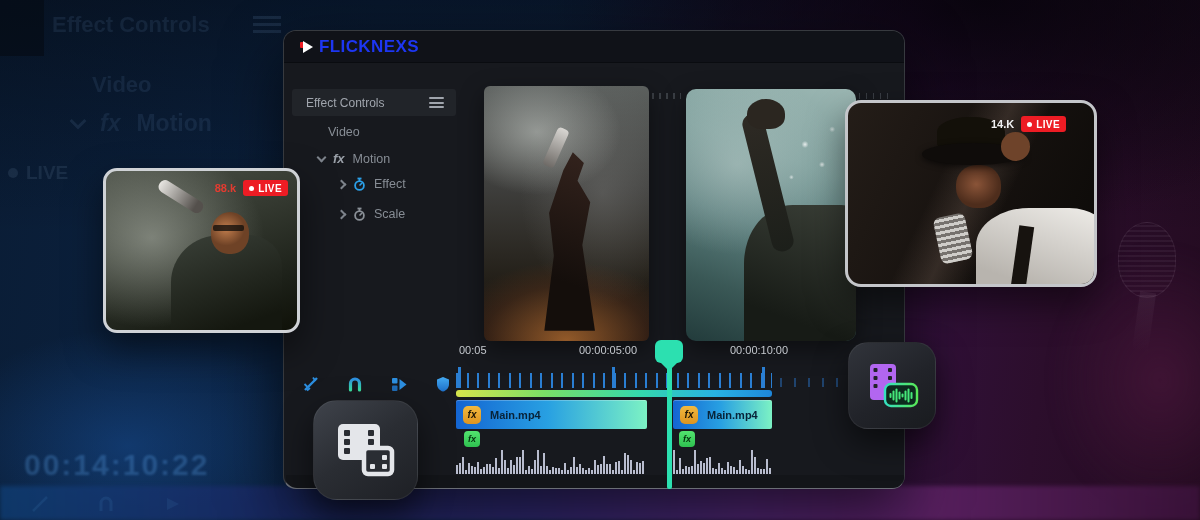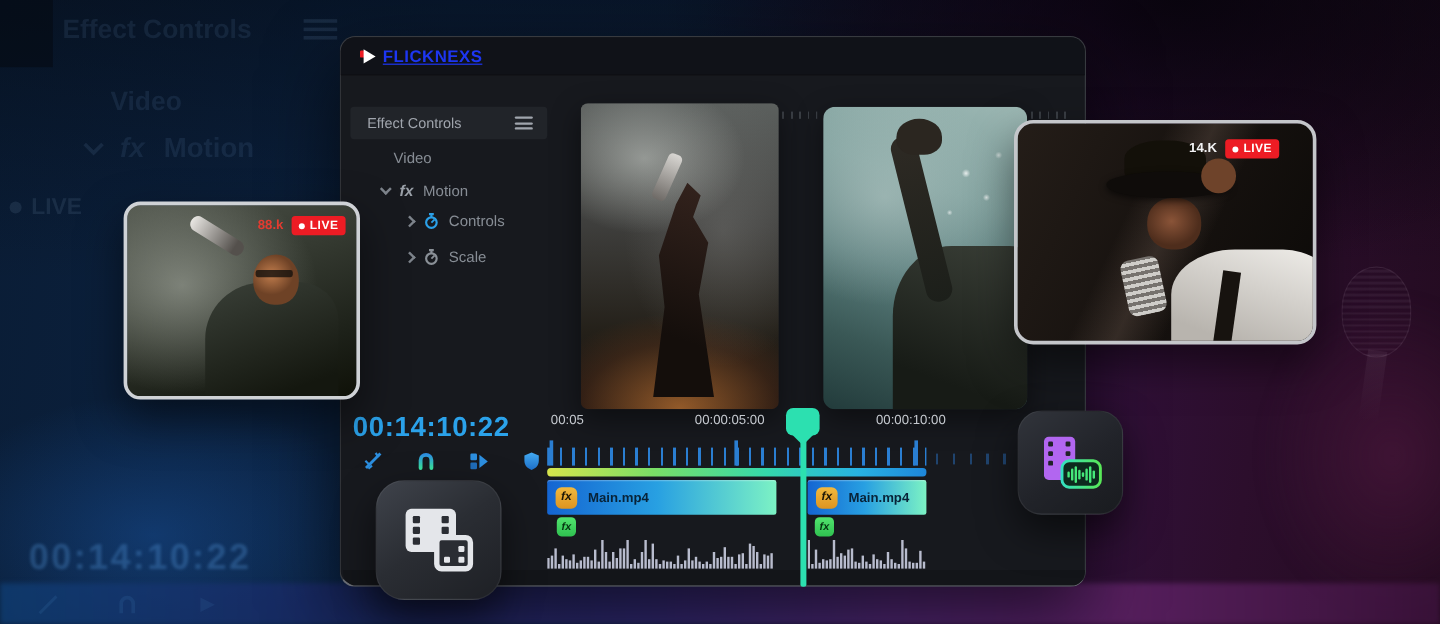--- a/index.html
+++ b/index.html
@@ -37,21 +37,21 @@
   .ghost-mic-stem{position:absolute;left:1136px;top:292px;width:16px;height:60px;transform:rotate(8deg);
     background:linear-gradient(180deg,rgba(190,170,190,.08),transparent);}
 
   
   .editor{position:absolute;left:283px;top:30px;width:622px;height:459px;background:#17191e;
     border-radius:13px;border:1px solid rgba(140,145,155,.28);border-bottom:2px solid rgba(175,180,190,.55);
     box-shadow:0 24px 60px rgba(0,0,0,.6);z-index:2;}
   .topbar{position:absolute;left:0;top:0;right:0;height:32px;background:#101218;border-radius:12px 12px 0 0;
     display:flex;align-items:center;padding-left:16px;border-bottom:1px solid #0a0c10;}
   .logo{display:flex;align-items:center;gap:4px;}
-  .logo-text{font-size:14px;font-weight:800;letter-spacing:.4px;color:#1d36f2;text-decoration:underline;}
+  .logo-text{font-size:17px;font-weight:800;letter-spacing:.4px;color:#1d36f2;}
 
   .ec-header{position:absolute;left:8px;top:58px;width:164px;height:27px;background:#212429;border-radius:3px;
     display:flex;align-items:center;justify-content:space-between;padding:0 12px 0 14px;}
   .ec-title{font-size:12px;color:#a0a5ad;}
   .burger{width:15px;height:11px;display:flex;flex-direction:column;justify-content:space-between;}
   .burger i{height:2px;background:#a0a5ad;border-radius:1px;}
   .tree-row{position:absolute;display:flex;align-items:center;gap:8px;font-size:12.5px;color:#878d95;}
   .chev{width:7px;height:7px;border-right:2px solid #7d838b;border-bottom:2px solid #7d838b;display:inline-block;}
   .chev-down{transform:rotate(45deg);margin-top:-3px;}
   .chev-right{transform:rotate(-45deg);}
@@ -240,21 +240,21 @@
       <span>Motion</span>
     </div>
     <div class="tree-row" style="left:54px;top:146px;">
       <span class="chev chev-right"></span>
       <svg width="13" height="14" viewBox="0 0 13 14">
         <line x1="4.5" y1="1.5" x2="8.5" y2="1.5" stroke="#2ba0e8" stroke-width="1.8"></line>
         <line x1="6.5" y1="1.5" x2="6.5" y2="4" stroke="#2ba0e8" stroke-width="1.8"></line>
         <circle cx="6.5" cy="8.5" r="4.4" fill="none" stroke="#2ba0e8" stroke-width="1.8"></circle>
         <line x1="6.5" y1="8.5" x2="9" y2="6" stroke="#2ba0e8" stroke-width="1.6"></line>
       </svg>
-      <span>Controls</span>
+      <span>Effect</span>
     </div>
     <div class="tree-row" style="left:54px;top:176px;">
       <span class="chev chev-right"></span>
       <svg width="13" height="14" viewBox="0 0 13 14">
         <line x1="4.5" y1="1.5" x2="8.5" y2="1.5" stroke="#8a9097" stroke-width="1.8"></line>
         <line x1="6.5" y1="1.5" x2="6.5" y2="4" stroke="#8a9097" stroke-width="1.8"></line>
         <circle cx="6.5" cy="8.5" r="4.4" fill="none" stroke="#8a9097" stroke-width="1.8"></circle>
         <line x1="6.5" y1="8.5" x2="9" y2="6" stroke="#8a9097" stroke-width="1.6"></line>
       </svg>
       <span>Scale</span>
@@ -265,21 +265,20 @@
     <div class="preview preview1">
       <div class="p1-figure"></div>
       <div class="p1-mic"></div>
     </div>
     <div class="preview preview2">
       <div class="p2-body"></div>
       <div class="p2-arm"></div>
       <div class="p2-hand"></div>
     </div>
 
-    <div class="timecode">00:14:10:22</div>
     <div class="tools">
       <svg width="18" height="18">
         <line x1="3" y1="15" x2="15" y2="3" stroke="#2d8fe0" stroke-width="2.4"></line>
         <line x1="2.5" y1="9" x2="6" y2="12.5" stroke="#2d8fe0" stroke-width="1.8"></line>
         <line x1="5" y1="15.5" x2="8" y2="13" stroke="#2d8fe0" stroke-width="1.8"></line>
         <line x1="11" y1="2.5" x2="13.5" y2="6" stroke="#2d8fe0" stroke-width="1.8"></line>
       </svg>
       <svg width="18" height="18">
         <defs>
             <linearGradient id="mg" x1="0" y1="0" x2="0" y2="1">

